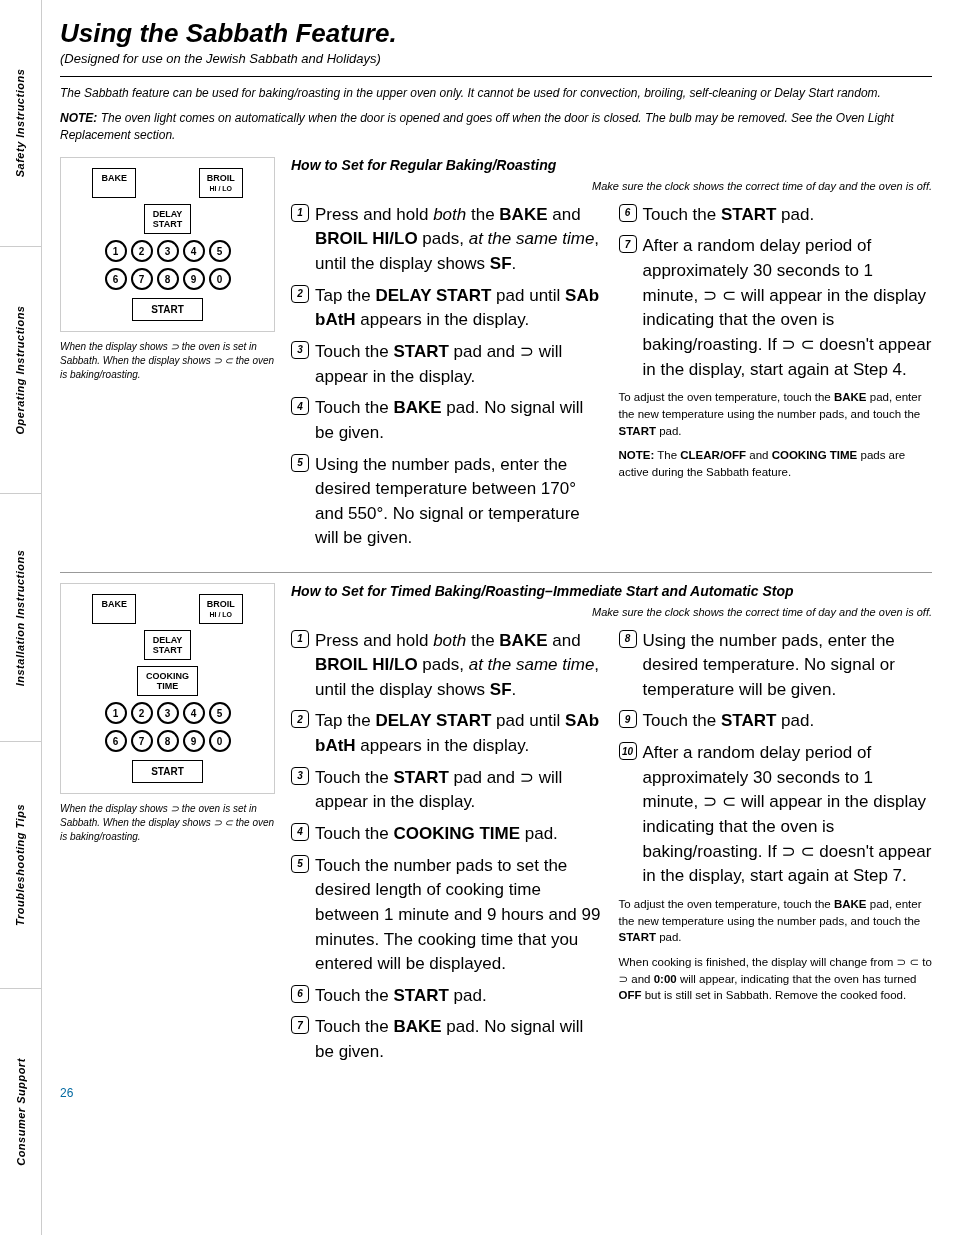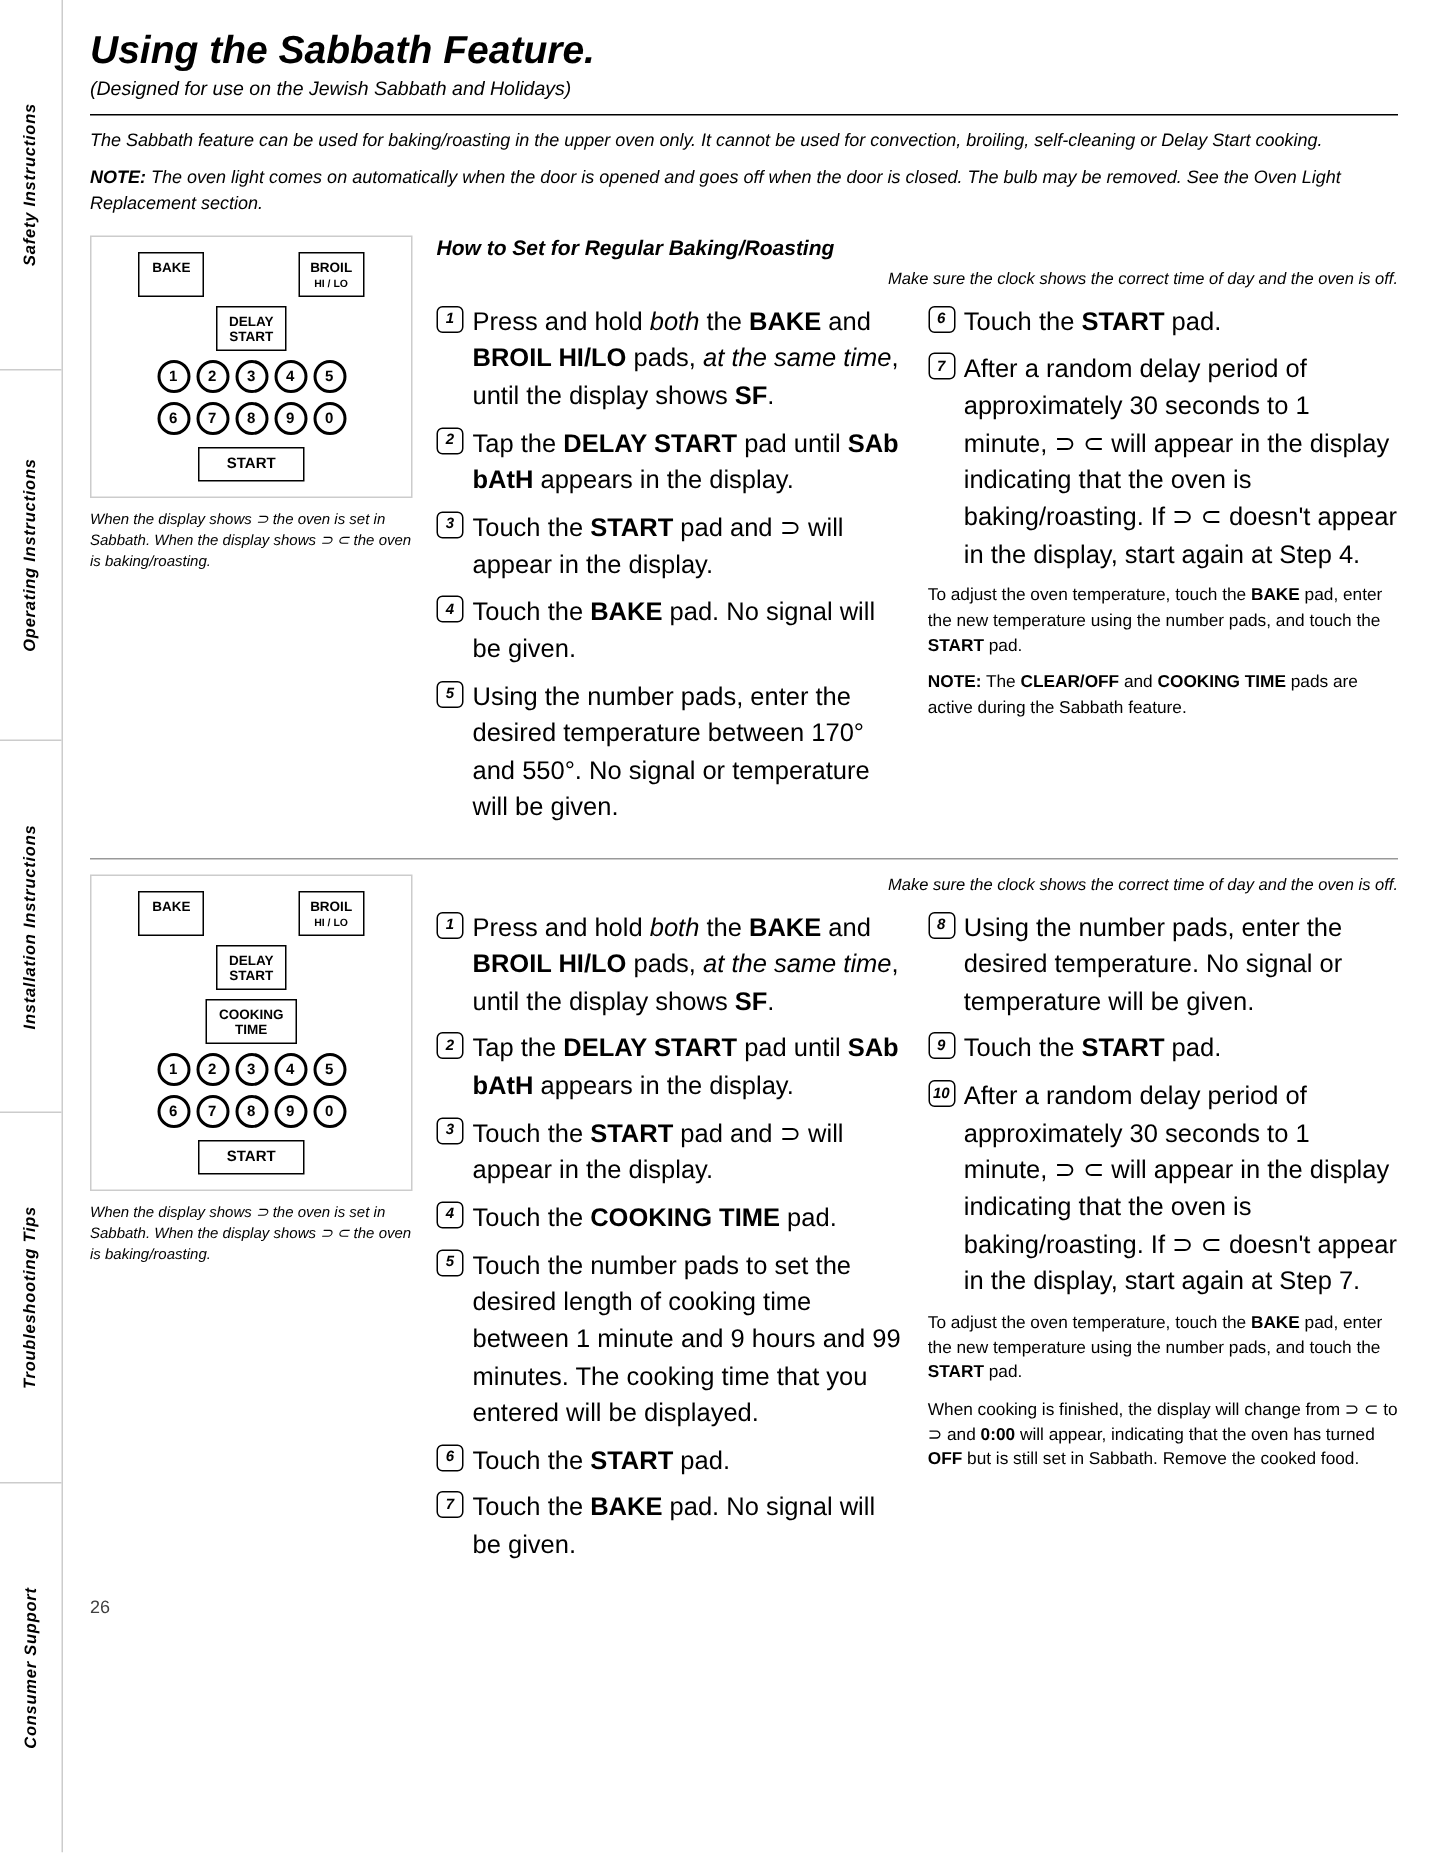--- a/index.html
+++ b/index.html
@@ -248,21 +248,21 @@
     .section-divider {
       border: none;
       border-top: 1px solid #999;
       margin: 10px 0;
     }
 
     
     .page-number {
       font-size: 12px;
       margin-top: 14px;
-      color: #404040;
+      color: #0369a1;
     }
   </style>
 </head>
 <body>
 
 <div class="sidebar">
   <div class="sidebar-section">
     <span class="sidebar-label">Safety Instructions</span>
   </div>
   <div class="sidebar-section">
@@ -278,21 +278,21 @@
     <span class="sidebar-label">Consumer Support</span>
   </div>
 </div>
 
 <div class="main-content">
 
   <h1 class="page-title">Using the Sabbath Feature.</h1>
   <p class="page-subtitle">(Designed for use on the Jewish Sabbath and Holidays)</p>
   <hr class="divider">
 
-  <p class="intro-text">The Sabbath feature can be used for baking/roasting in the upper oven only. It cannot be used for convection, broiling, self-cleaning or Delay Start cooking.</p>
+  <p class="intro-text">The Sabbath feature can be used for baking/roasting in the upper oven only. It cannot be used for convection, broiling, self-cleaning or Delay Start random.</p>
 
   <p class="note-text">
     <strong>NOTE:</strong>
     <span> The oven light comes on automatically when the door is opened and goes off when the door is closed. The bulb may be removed. See the Oven Light Replacement section.</span>
   </p>
 
   <div class="section-layout">
 
     <div class="section-left">
       <div class="keypad-diagram">
@@ -406,20 +406,21 @@
           <div class="num-btn">8</div>
           <div class="num-btn">9</div>
           <div class="num-btn">0</div>
         </div>
         <div class="start-btn">START</div>
       </div>
       <p class="keypad-caption">When the display shows ⊃ the oven is set in Sabbath. When the display shows ⊃ ⊂ the oven is baking/roasting.</p>
     </div>
 
     <div class="section-right">
+      <h2 class="section-heading">How to Set for Timed Baking/Roasting–Immediate Start and Automatic Stop</h2>
       <p class="section-intro">Make sure the clock shows the correct time of day and the oven is off.</p>
 
       <div class="steps-and-notes">
         <div class="steps-col">
           <div class="step-item">
             <div class="step-num">
                 <em>1</em>
               </div>
             <div class="step-text">Press and hold <em>both</em> the <strong>BAKE</strong> and <strong>BROIL HI/LO</strong> pads, <em>at the same time</em>, until the display shows <strong>SF</strong>.</div>
           </div>

